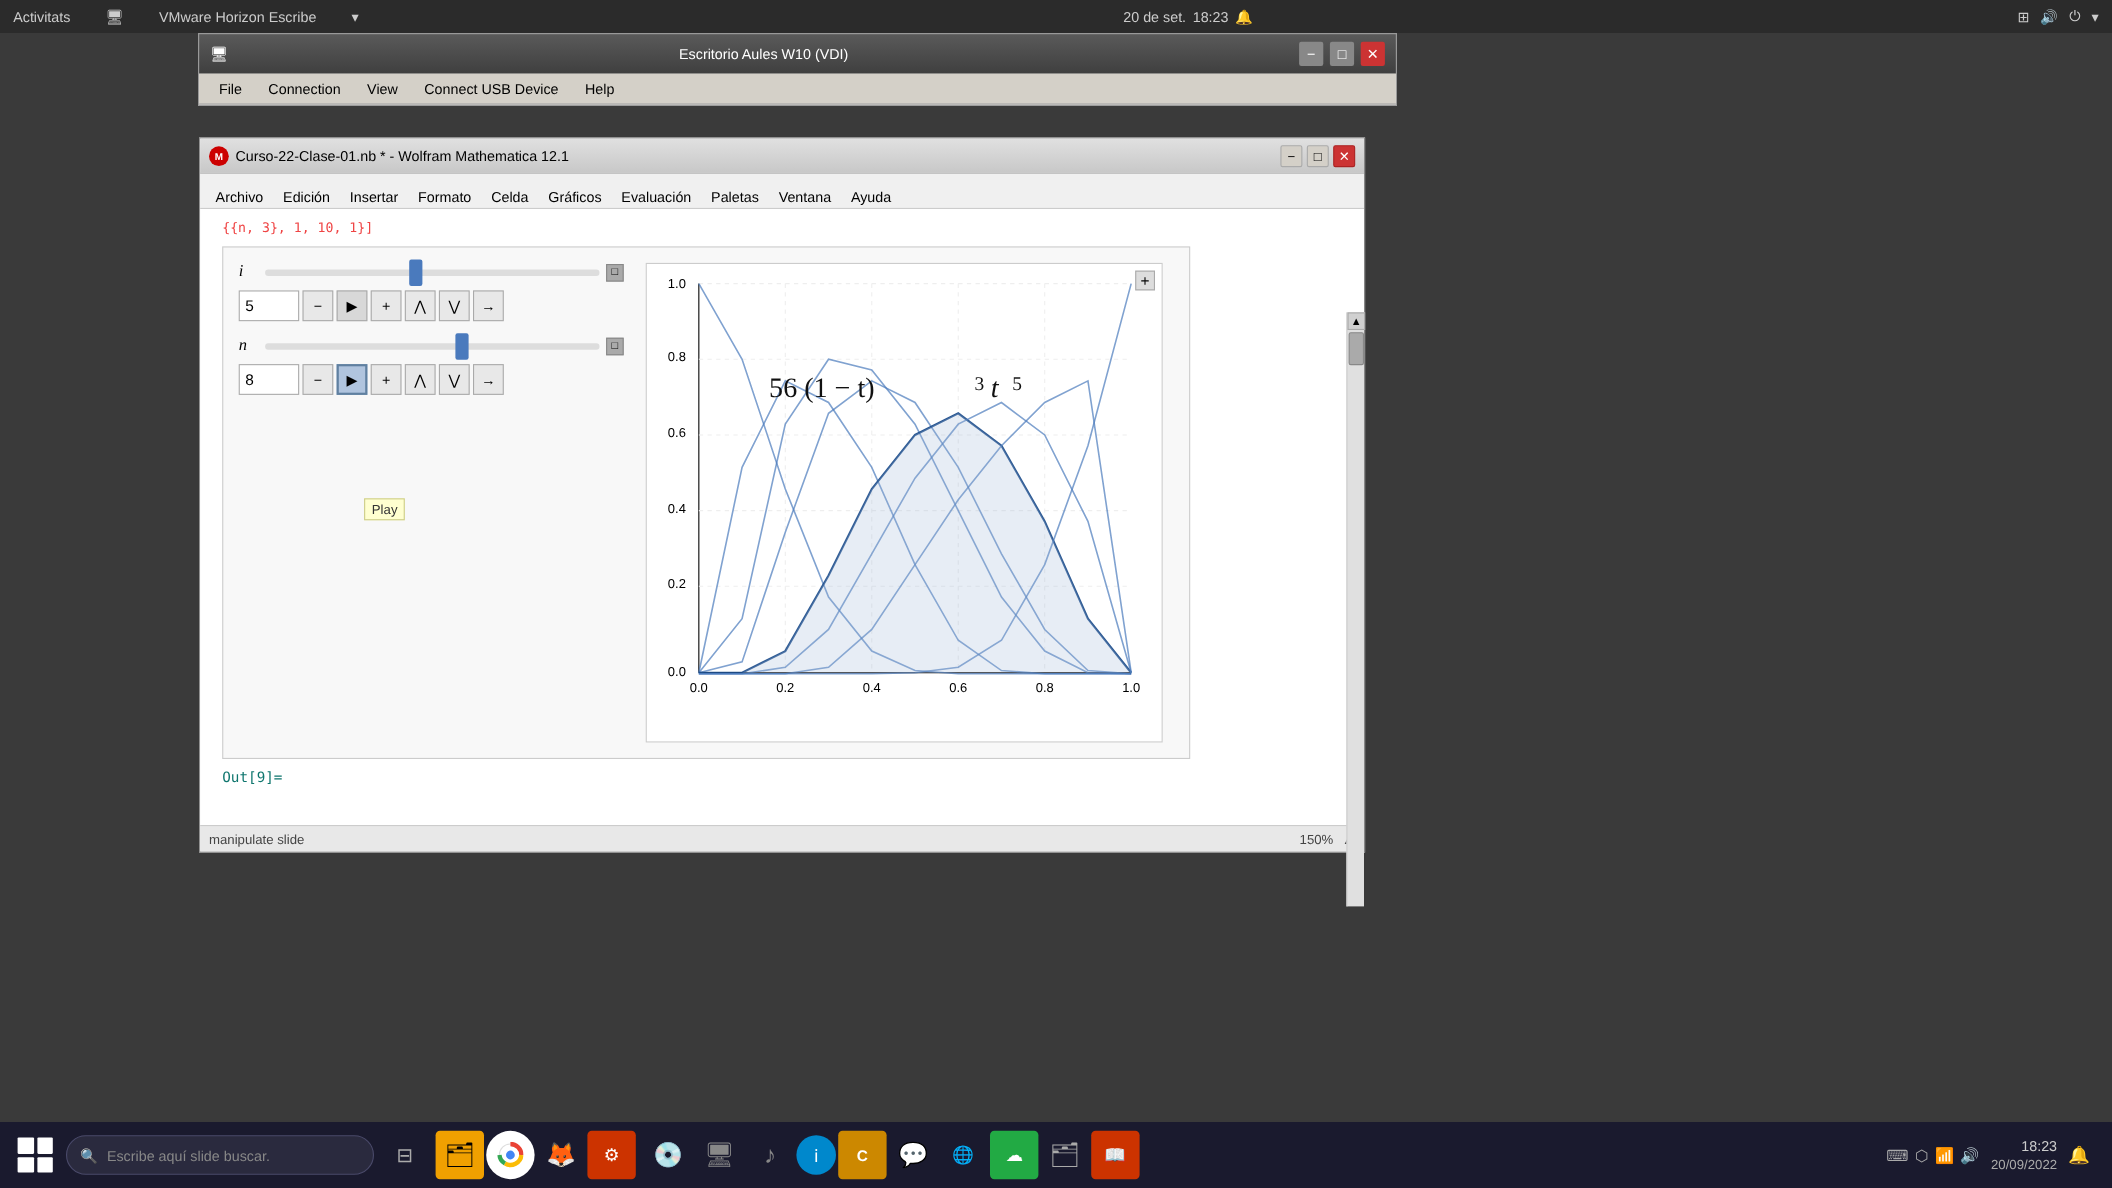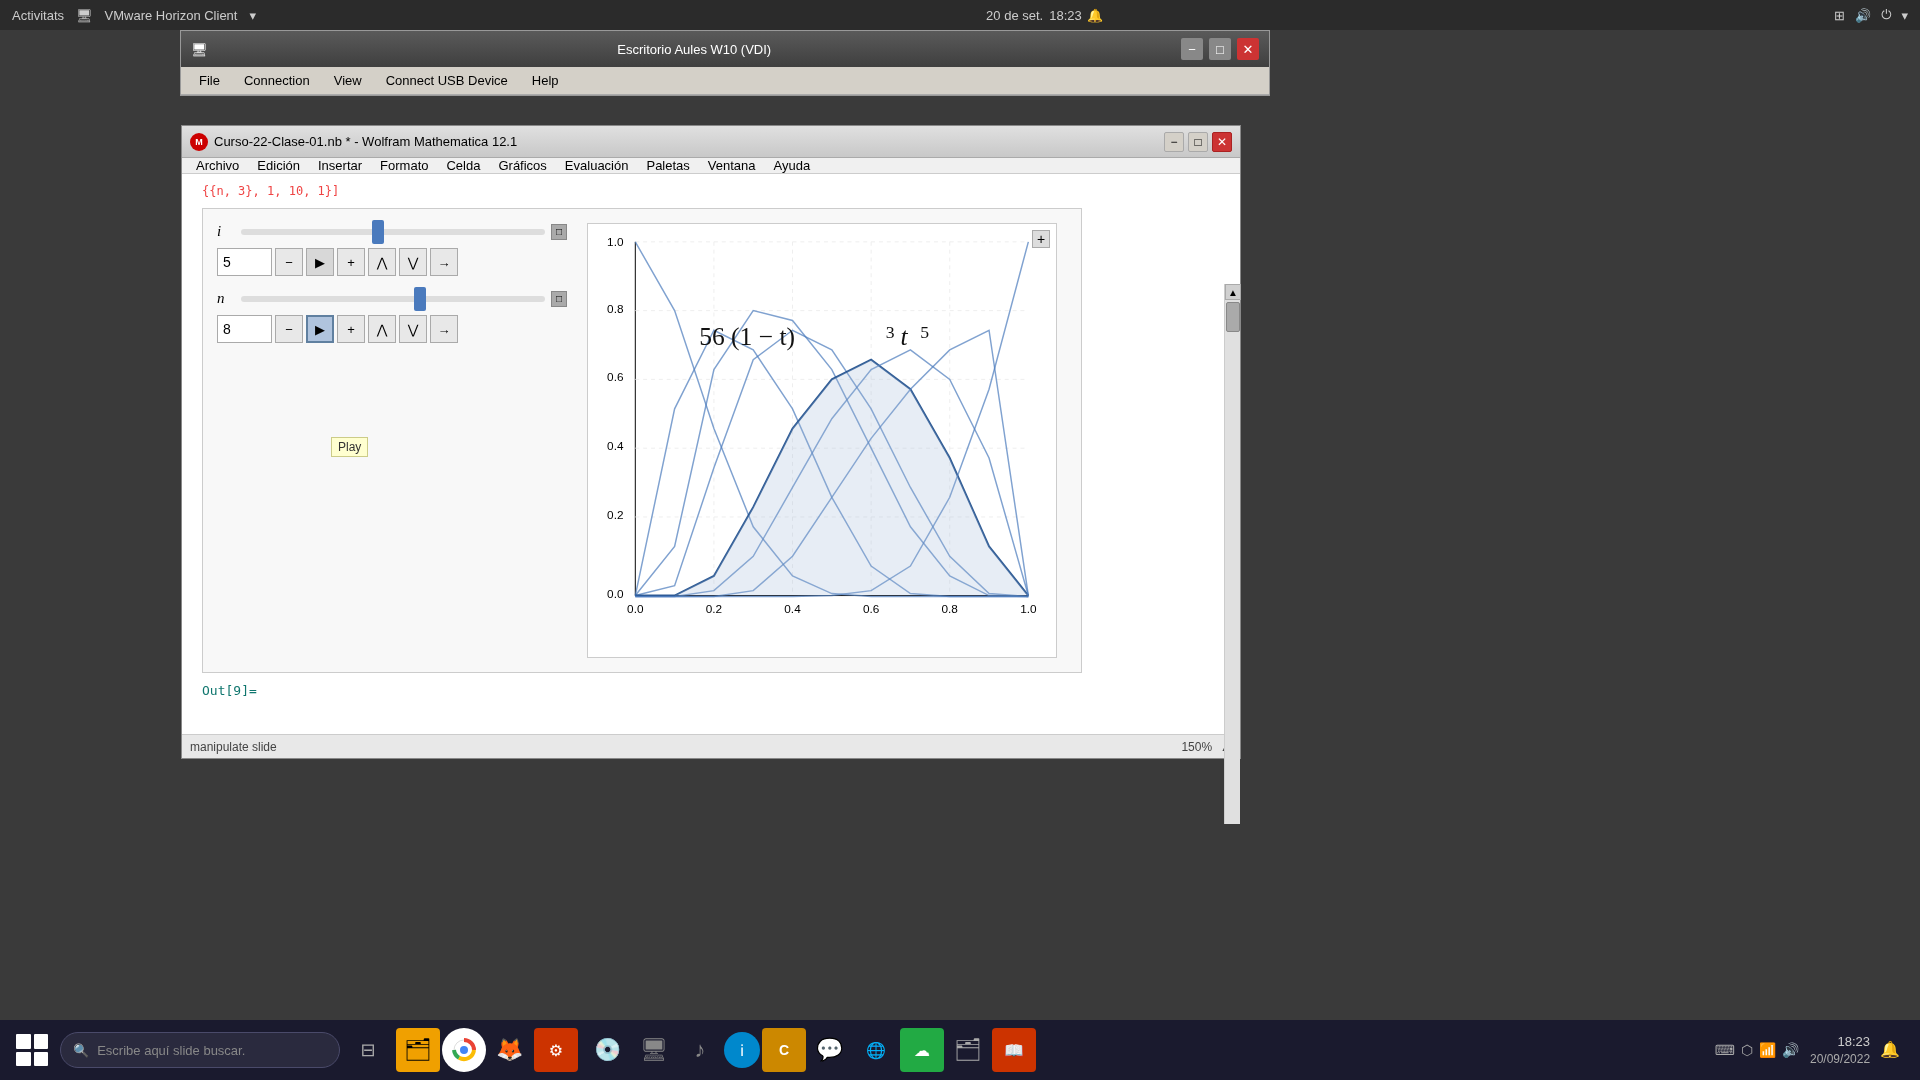--- a/index.html
+++ b/index.html
@@ -16,21 +16,21 @@
     .system-bar {
       height: 30px;
       background: #2b2b2b;
       display: flex;
       align-items: center;
       justify-content: space-between;
       padding: 0 12px;
       color: #ccc;
       font-size: 13px;
     }
-    .system-bar-left { display: flex; align-items: center; gap: 12px; }
+    .system-bar-left { display: flex; align-items: center; gap: 32px; }
     .system-bar-center { display: flex; align-items: center; gap: 6px; }
     .system-bar-right { display: flex; align-items: center; gap: 10px; }
 
     
     .vmware-window {
       position: absolute;
       top: 30px;
       left: 180px;
       width: 1090px;
       background: #e8e8e8;
@@ -111,23 +111,23 @@
       cursor: pointer;
       font-size: 12px;
       display: flex; align-items: center; justify-content: center;
       border-radius: 2px;
     }
     .math-btn-close { background: #cc3333; color: #fff; border-color: #aa2222; }
 
     
     .math-menu {
       background: #f0f0f0;
-      height: 16px;
-      display: flex;
-      align-items: center;
+      height: 32px;
+      display: flex;
+      align-items: flex-end;
       padding: 0 6px;
       border-bottom: 1px solid #ccc;
       gap: 2px;
     }
     .math-menu-item {
       padding: 2px 8px;
       font-size: 13px;
       color: #000;
       cursor: pointer;
     }
@@ -400,21 +400,21 @@
       cursor: pointer;
     }
   </style>
 </head>
 <body>
 
 <div class="system-bar">
   <div class="system-bar-left">
     <span>Activitats</span>
     <span>🖥</span>
-    <span>VMware Horizon Client</span>
+    <span>VMware Horizon Escribe</span>
     <span>▾</span>
   </div>
   <div class="system-bar-center">
     <span>20 de set.</span>
     <span>18:23</span>
     <span>🔔</span>
   </div>
   <div class="system-bar-right">
     <span>⊞</span>
     <span>🔊</span>

